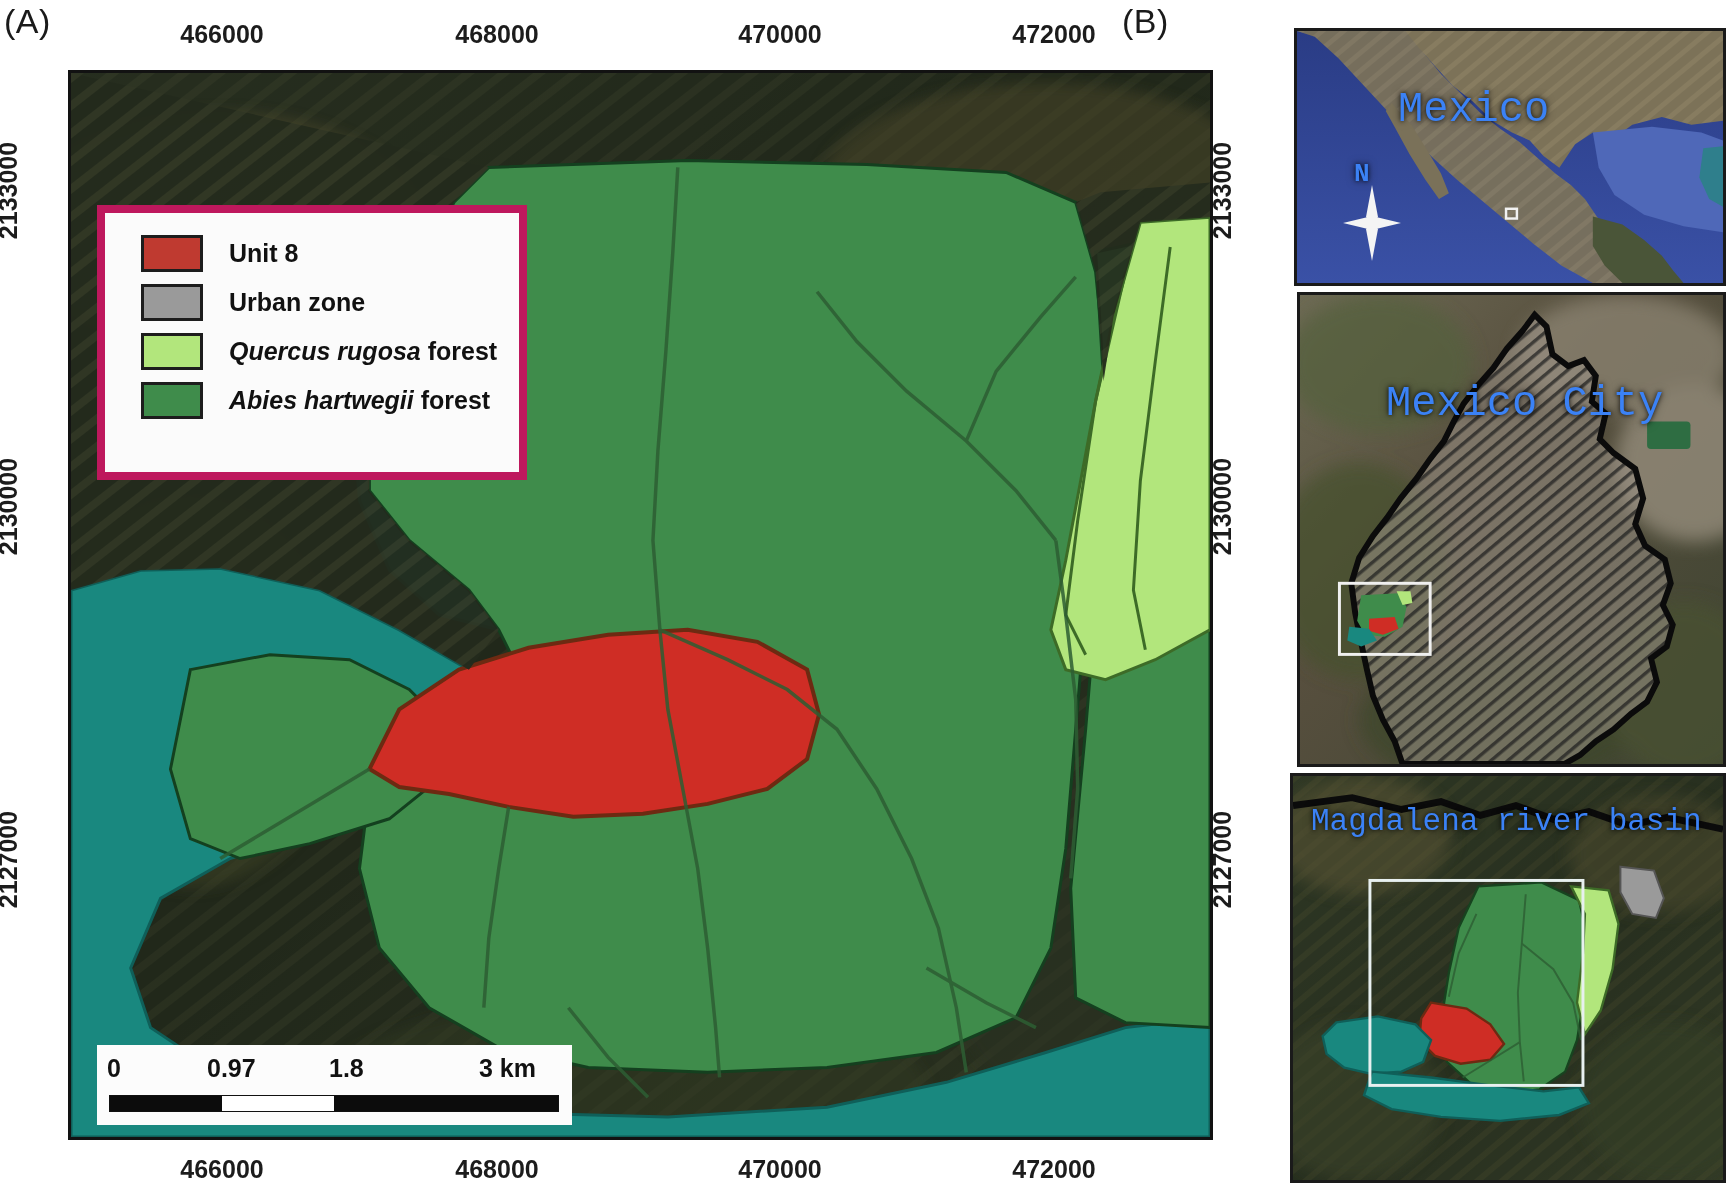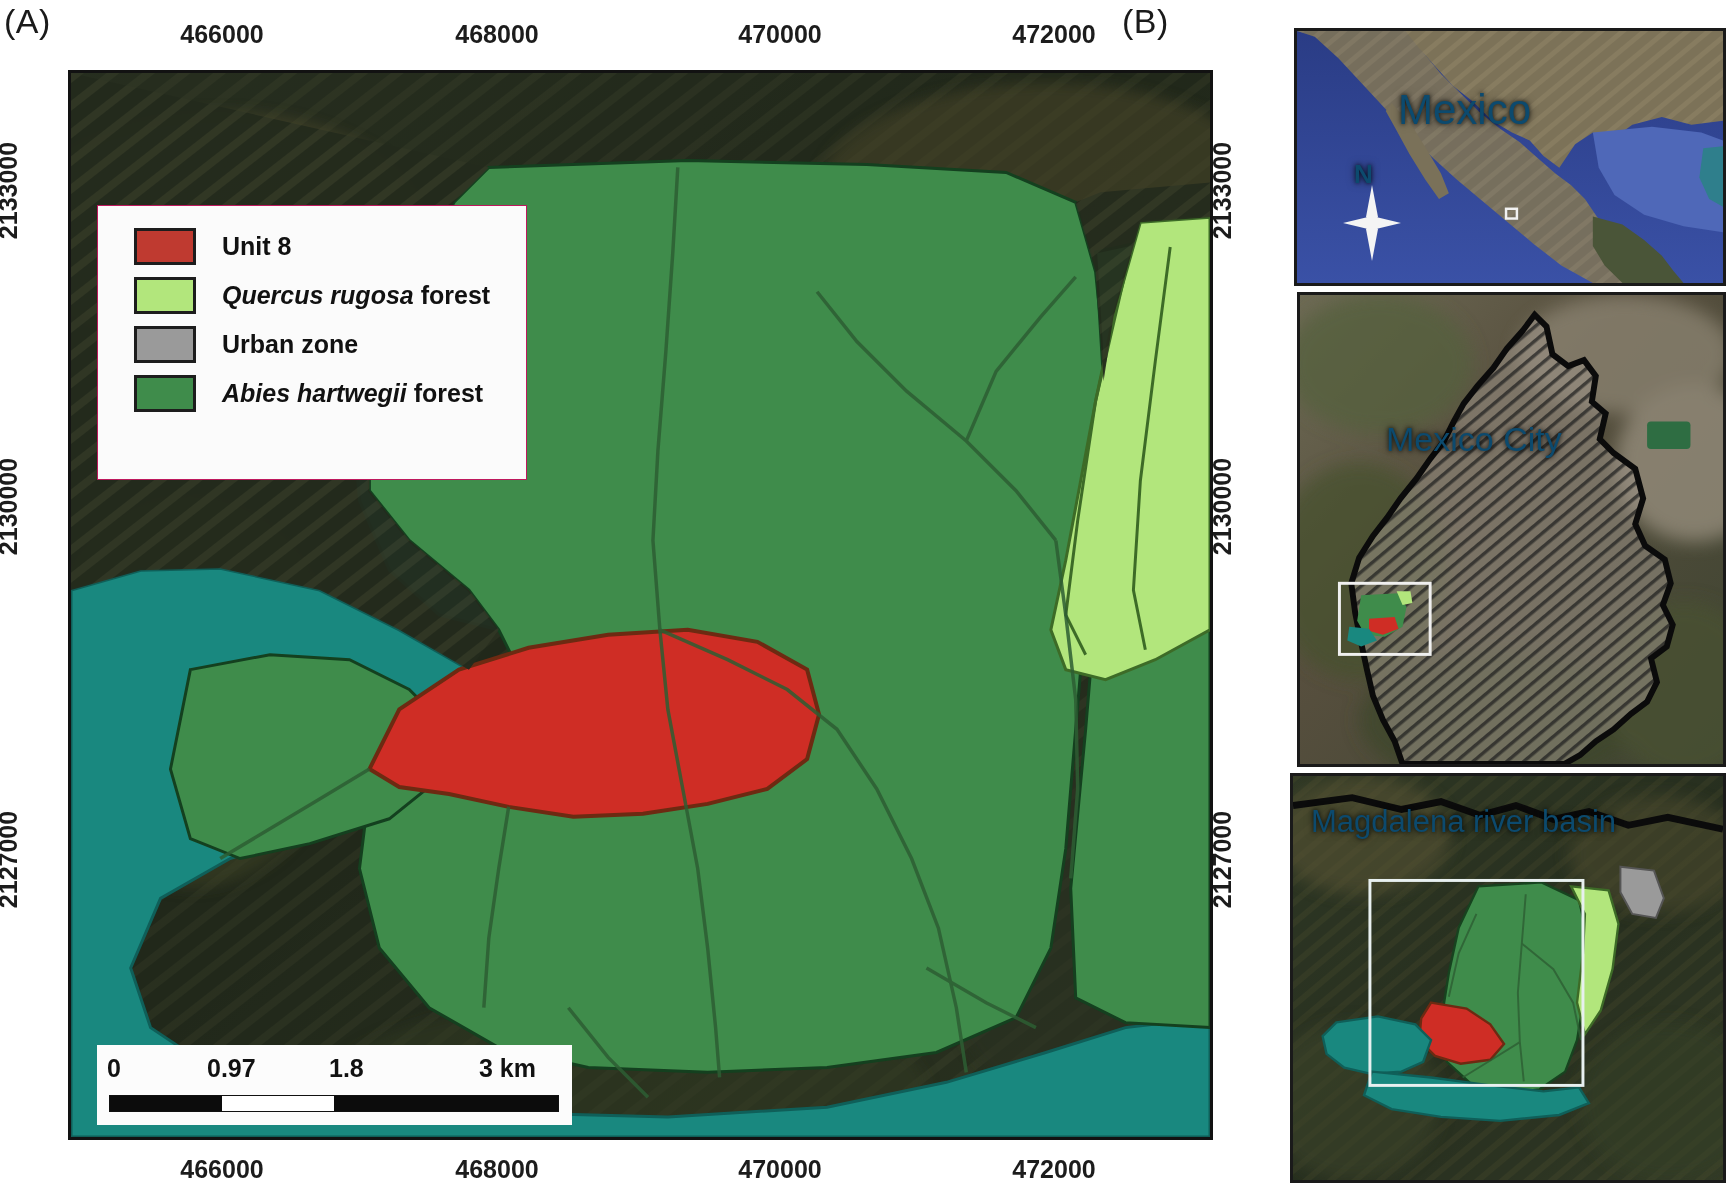--- a/index.html
+++ b/index.html
@@ -56,21 +56,21 @@
     background: #2b3324;
   }
   #map-svg { position:absolute; left:0; top:0; width:100%; height:100%; display:block; }
 
   
   #legend {
     position: absolute;
     left: 97px; top: 205px;
     width: 430px; height: 275px;
     background: #fbfbfb;
-    border: 1px solid #be185d;
+    border: 8px solid #be185d;
     padding: 16px 0 0 36px;
     z-index: 20;
   }
   .legend-row { display: flex; align-items: center; height: 49px; }
   .legend-swatch {
     width: 62px; height: 37px;
     border: 3px solid #1d1d1d;
     flex: 0 0 auto;
   }
   .legend-text {
@@ -120,29 +120,29 @@
     border: 3px solid #1a1a1a;
     overflow: hidden;
   }
   #inset-mexico   { left: 24px; top: 28px;  width: 432px; height: 258px; }
   #inset-city     { left: 27px; top: 292px; width: 429px; height: 475px; }
   #inset-basin    { left: 20px; top: 773px; width: 436px; height: 410px; }
   .inset svg { position:absolute; left:0; top:0; width:100%; height:100%; display:block; }
 
   .map-text {
     position: absolute;
-    color: #0c4a6e;
-    font-family: Liberation Sans, sans-serif;
+    color: #3b82f6;
+    font-family: Liberation Mono, monospace;
     font-weight: 400;
     text-shadow: 0 0 4px rgba(0,0,0,.75), 0 0 9px rgba(0,0,0,.5);
     white-space: nowrap;
     pointer-events: none;
   }
   #txt-mexico { font-size: 42px; left: 128px; top: 86px; }
-  #txt-city   { font-size: 34px; left: 116px; top: 380px; margin-top: 40px; }
+  #txt-city   { font-size: 42px; left: 116px; top: 380px; }
   #txt-basin  { font-size: 31px; left: 18px;  top: 28px; }
   #txt-north  { font-size: 26px; left: 57px;  top: 128px; font-weight: 700; }
 </style>
 </head>
 <body>
 
 <div id="figure">
 
   <div id="panel-a">
 
@@ -232,26 +232,26 @@
         <path d="M1010,130 L1035,120 1145,110 1145,145 1075,150 1048,245 1038,310 1030,200 Z" fill="url(#satHatch)" opacity=".9"></path>
       </svg>
     </div>
 
     <div id="legend">
       <div class="legend-row">
         <span class="legend-swatch" style="background:#bf3a30;"></span>
         <span class="legend-text">Unit 8</span>
       </div>
       <div class="legend-row">
+        <span class="legend-swatch" style="background:#9a9a9a;"></span>
+        <span class="legend-text">Urban zone</span>
+      </div>
+      <div class="legend-row">
         <span class="legend-swatch" style="background:#b2e67c;"></span>
         <span class="legend-text"><i>Quercus rugosa</i><span> forest</span></span>
-      </div>
-      <div class="legend-row">
-        <span class="legend-swatch" style="background:#9a9a9a;"></span>
-        <span class="legend-text">Urban zone</span>
       </div>
       <div class="legend-row">
         <span class="legend-swatch" style="background:#3f8c4b;"></span>
         <span class="legend-text"><i>Abies hartwegii</i><span> forest</span></span>
       </div>
     </div>
 
     <div id="scalebar">
       <div id="scalebar-labels">
         <span style="left:10px;">0</span>

